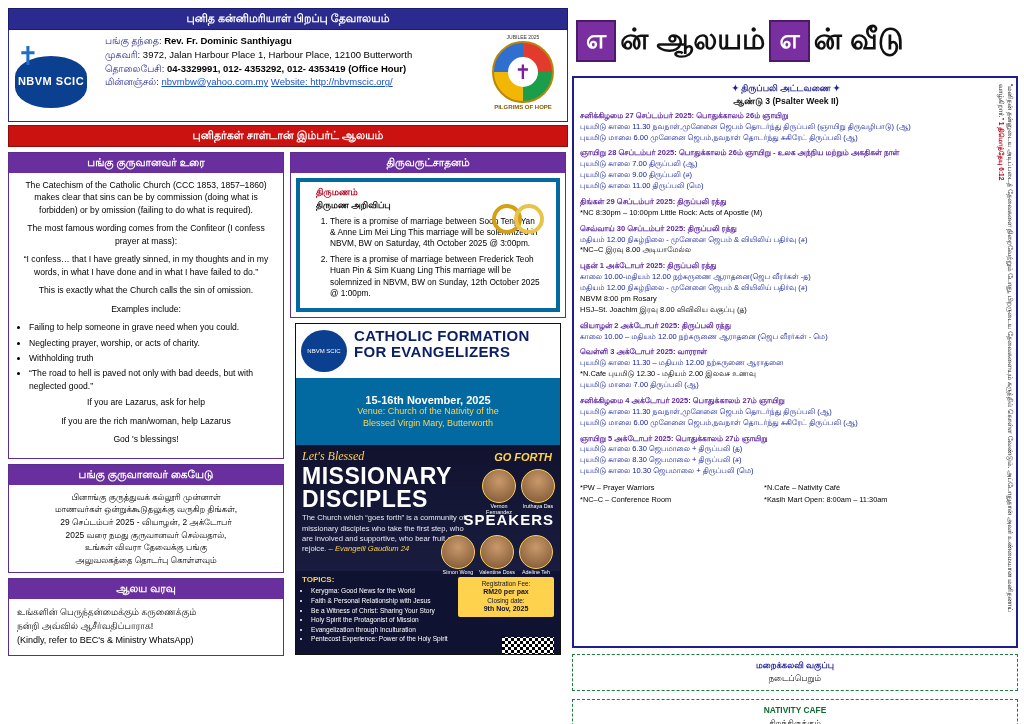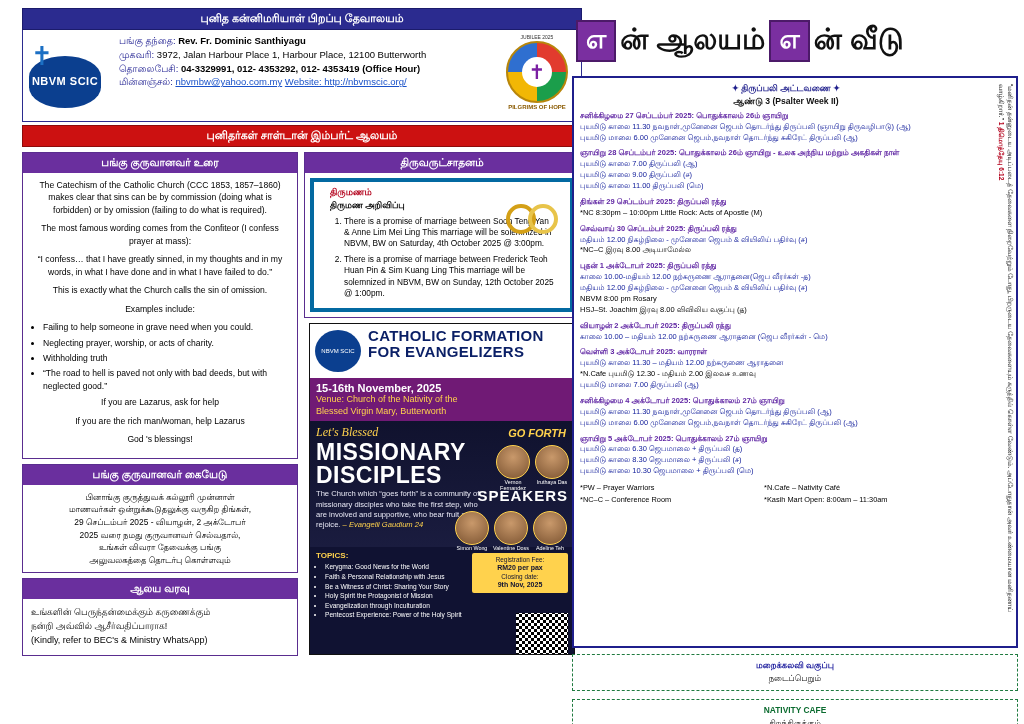--- a/index.html
+++ b/index.html
@@ -9,21 +9,21 @@
     background:#ffffff;
     font-family:"Liberation Sans", sans-serif;
     color:#000;
     position:relative;
     overflow:hidden;
   }
   .page { position:absolute; inset:0; }
 
   
   .left-col {
-    position:absolute; left:22px; top:8px; width:560px; height:708px;
+    position:absolute; left:8px; top:8px; width:560px; height:708px;
   }
   .band {
     background:#2b2b8f; color:#fff; text-align:center;
     font-size:11px; font-weight:bold; padding:3px 0;
     border:1px solid #1b1b6b;
   }
   .parish-header {
     position:relative; height:92px; border:1px solid #2b2b8f; border-top:none;
     padding:4px 4px 4px 96px; font-size:9.5px; line-height:1.45;
   }
@@ -105,21 +105,21 @@
   .poster-top {
     background:#fff; color:#0a1f66; padding:4px 6px 4px 58px; position:relative; height:54px;
   }
   .poster-top h1 { margin:0; font-size:15px; font-weight:bold; line-height:1.05; letter-spacing:.3px; }
   .poster-logo {
     position:absolute; left:5px; top:6px; width:46px; height:42px; border-radius:50%;
     background:#0b3f8f; color:#fff; font-size:6px; display:flex; align-items:center; justify-content:center;
     text-align:center; line-height:1.05;
   }
   .poster-date {
-    background:#701a75; padding:4px 6px; font-size:11px; font-weight:bold; color:#fff;
+    background:#0369a1; padding:16px 6px; font-size:11px; font-weight:bold; color:#fff;text-align:center;
   }
   .poster-venue { font-size:9px; font-weight:normal; color:#ffd24d; line-height:1.3; }
   .poster-mid {
     position:relative; padding:4px 6px;
     background:linear-gradient(180deg,#10122e,#1a1c3f);
     height:126px;
   }
   .lets-become { font-family:"Liberation Serif", serif; font-style:italic; color:#ffd24d; font-size:12px; }
   .md-title {
     font-size:23px; font-weight:bold; color:#fff; letter-spacing:.5px; line-height:1;

